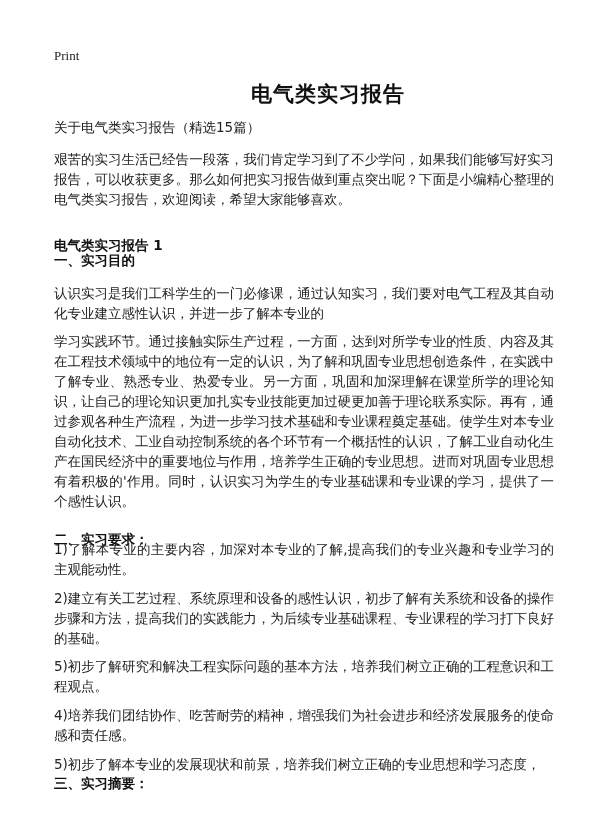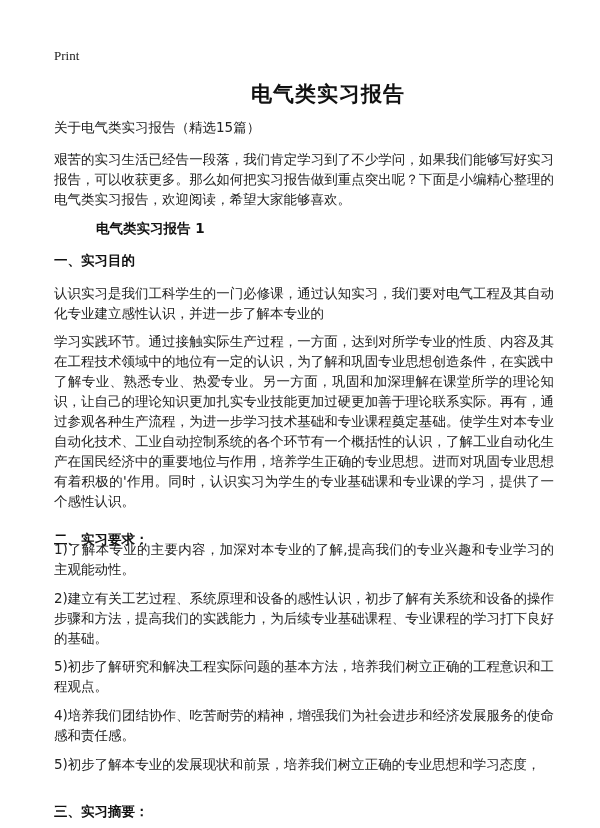--- a/index.html
+++ b/index.html
@@ -14,27 +14,27 @@
 </head>
 <body>
 
 <div class="page">
   <div class="print">Print</div>
   <div class="title">电气类实习报告</div>
   <div class="subtitle">关于电气类实习报告（精选15篇）</div>
 
   <div class="para" style="top:149px;">艰苦的实习生活已经告一段落，我们肯定学习到了不少学问，如果我们能够写好实习报告，可以收获更多。那么如何把实习报告做到重点突出呢？下面是小编精心整理的电气类实习报告，欢迎阅读，希望大家能够喜欢。</div>
 
-  <div class="heading" style="top:220px;margin-left:42px;">电气类实习报告 1</div>
+  <div class="heading" style="top:237px;">电气类实习报告 1</div>
 
   <div class="heading" style="top:252px;">一、实习目的</div>
   <div class="para" style="top:283px;">认识实习是我们工科学生的一门必修课，通过认知实习，我们要对电气工程及其自动化专业建立感性认识，并进一步了解本专业的</div>
   <div class="para" style="top:331px;">学习实践环节。通过接触实际生产过程，一方面，达到对所学专业的性质、内容及其在工程技术领域中的地位有一定的认识，为了解和巩固专业思想创造条件，在实践中了解专业、熟悉专业、热爱专业。另一方面，巩固和加深理解在课堂所学的理论知识，让自己的理论知识更加扎实专业技能更加过硬更加善于理论联系实际。再有，通过参观各种生产流程，为进一步学习技术基础和专业课程奠定基础。使学生对本专业自动化技术、工业自动控制系统的各个环节有一个概括性的认识，了解工业自动化生产在国民经济中的重要地位与作用，培养学生正确的专业思想。进而对巩固专业思想有着积极的'作用。同时，认识实习为学生的专业基础课和专业课的学习，提供了一个感性认识。</div>
 
   <div class="heading" style="top:508px;margin-top:23px;">二、实习要求：</div>
   <div class="para" style="top:539px;">1)了解本专业的主要内容，加深对本专业的了解,提高我们的专业兴趣和专业学习的主观能动性。</div>
   <div class="para" style="top:588px;">2)建立有关工艺过程、系统原理和设备的感性认识，初步了解有关系统和设备的操作步骤和方法，提高我们的实践能力，为后续专业基础课程、专业课程的学习打下良好的基础。</div>
   <div class="para" style="top:656px;">5)初步了解研究和解决工程实际问题的基本方法，培养我们树立正确的工程意识和工程观点。</div>
   <div class="para" style="top:705px;">4)培养我们团结协作、吃苦耐劳的精神，增强我们为社会进步和经济发展服务的使命感和责任感。</div>
   <div class="para" style="top:754px;">5)初步了解本专业的发展现状和前景，培养我们树立正确的专业思想和学习态度，</div>
 
-  <div class="heading" style="top:803px;">三、实习摘要：</div>
+  <div class="heading" style="top:775px;">三、实习摘要：</div>
 </div>
 
 </body></html>

